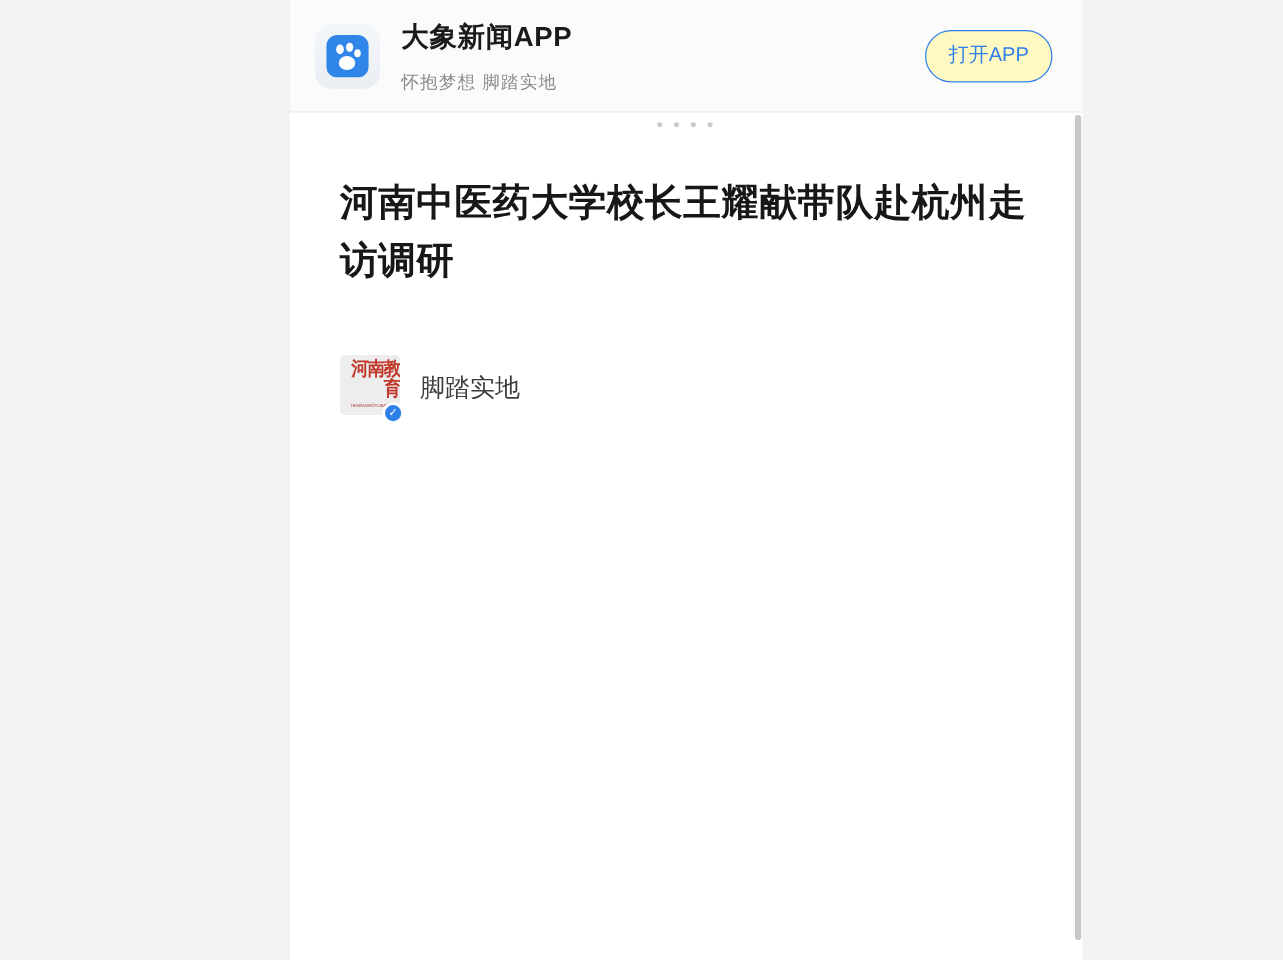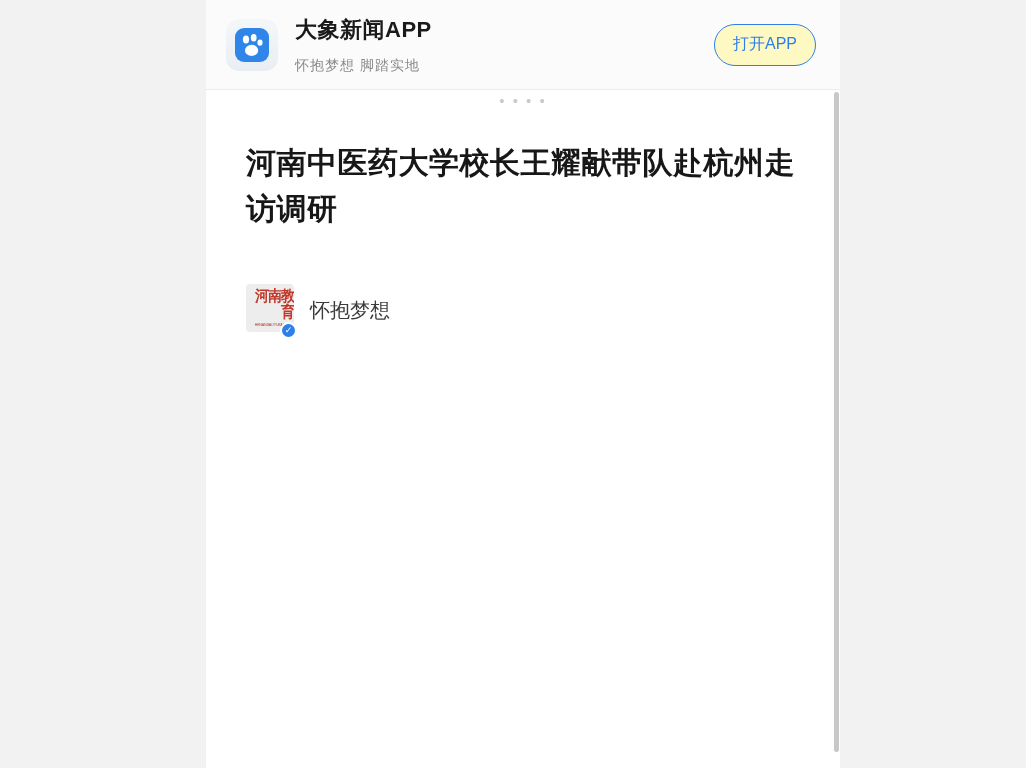--- a/index.html
+++ b/index.html
@@ -12,21 +12,21 @@
   }
   .page {
     position: relative;
     width: 1026px;
     height: 768px;
     background: #f2f2f2;
   }
   
   .article-column {
     position: absolute;
-    left: 206px;
+    left: 232px;
     top: 0;
     width: 634px;
     height: 768px;
     background: #ffffff;
   }
   
   .app-banner {
     position: relative;
     height: 90px;
     background: #fbfbfb;
@@ -230,21 +230,21 @@
       <h1 class="headline">河南中医药大学校长王耀献带队赴杭州走访调研</h1>
 
       <div class="meta-row">
         <div class="avatar-wrap">
           <div class="avatar">
             <span class="avatar-cn">河南教育</span>
             <span class="avatar-en">HENANJIAOYUBAO</span>
           </div>
           <div class="verified">✓</div>
         </div>
-        <div class="source-name">怀抱梦想</div>
+        <div class="source-name">脚踏实地</div>
       </div>
 
     </div>
 
     <div class="scroll-track">
       <div class="scroll-thumb"></div>
     </div>
   </div>
 </div>
 

